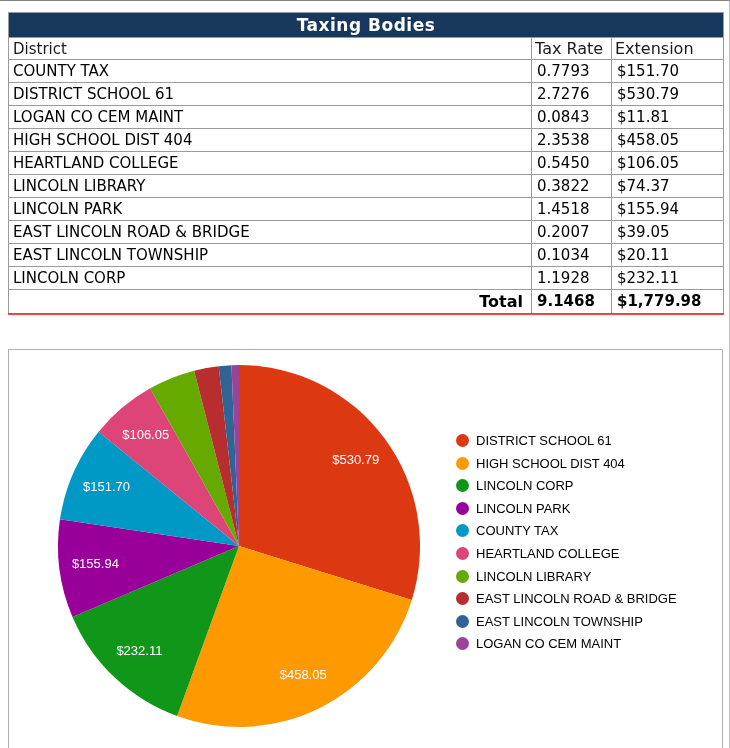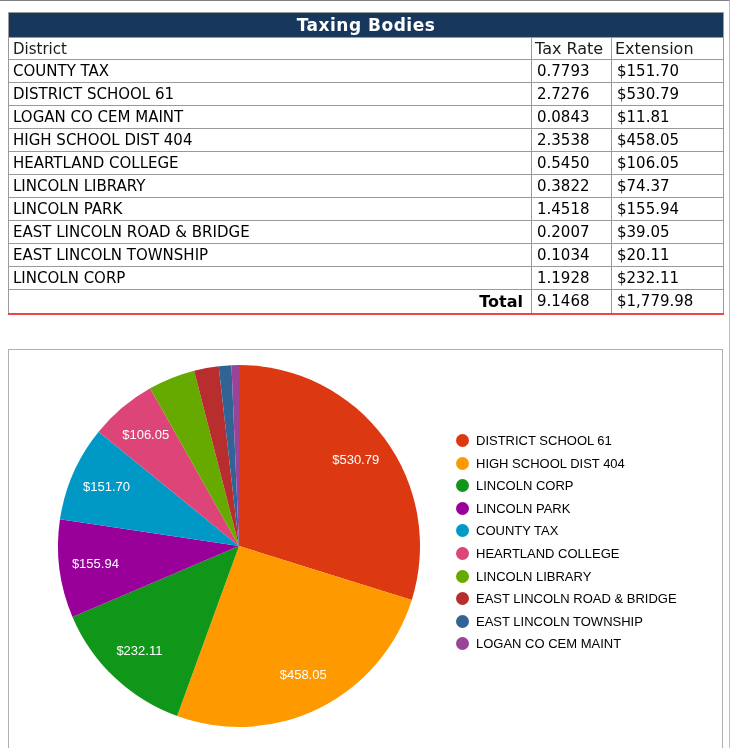--- a/index.html
+++ b/index.html
@@ -25,21 +25,21 @@
   .col-district{width:523px;}
   .col-rate{width:80px;}
   .col-ext{width:112px;}
   tr.colhead th{font-weight:normal;text-align:left;background:#fff;}
   tr.colhead th.h-district{font-size:15px;vertical-align:bottom;padding:1px 4px;color:#1a1a1a;height:20px;}
   tr.colhead th.h-small{font-size:16px;vertical-align:top;padding:1px 3px;color:#1a1a1a;}
   td.d{font-size:15px;padding:2px 4px;height:18px;white-space:nowrap;overflow:hidden;}
   td.r,td.e{font-size:15px;vertical-align:top;padding:2px 5px;font-family:"DejaVu Sans","Liberation Sans",sans-serif;}
   tr.total td{border-bottom:2px solid #ef4444;}
   tr.total td.d{font-weight:bold;text-align:right;font-size:16px;padding-right:8px;}
-  tr.total td.r,tr.total td.e{font-weight:normal;}
+  tr.total td.r,tr.total td.e{font-weight:bold;}
   
   .chart-box{
     position:absolute;left:8px;top:348px;width:713px;height:398px;
     border:1px solid #b0b0b0;background:#fff;
   }
   .chart-box svg{position:absolute;left:0;top:0;}
   .pie-label{
     fill:#ffffff;font-size:13px;font-family:"Liberation Sans",sans-serif;
     text-anchor:middle;dominant-baseline:middle;
   }

